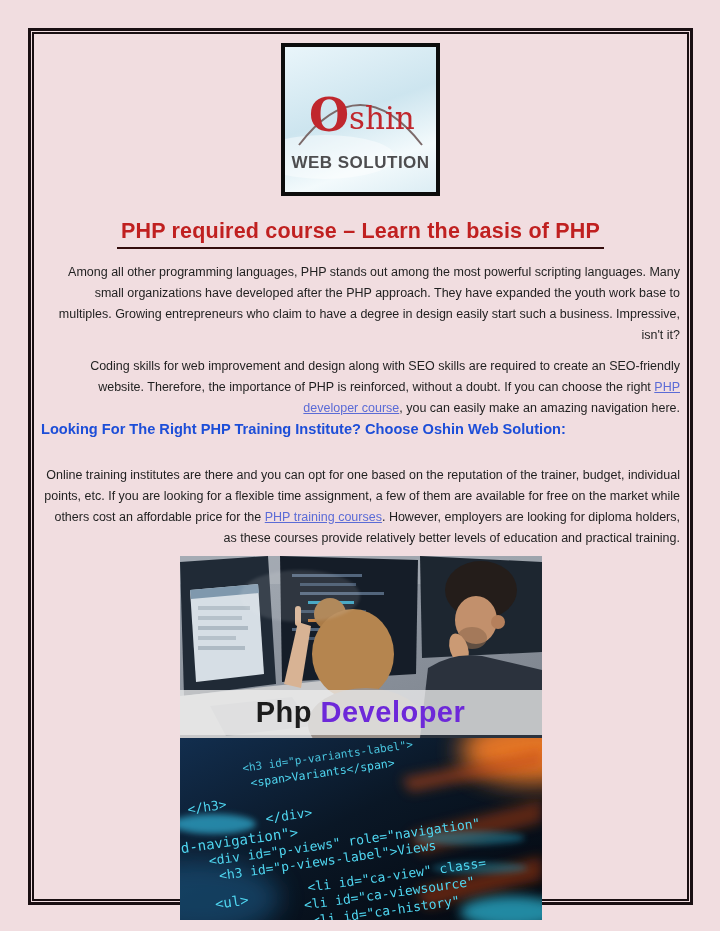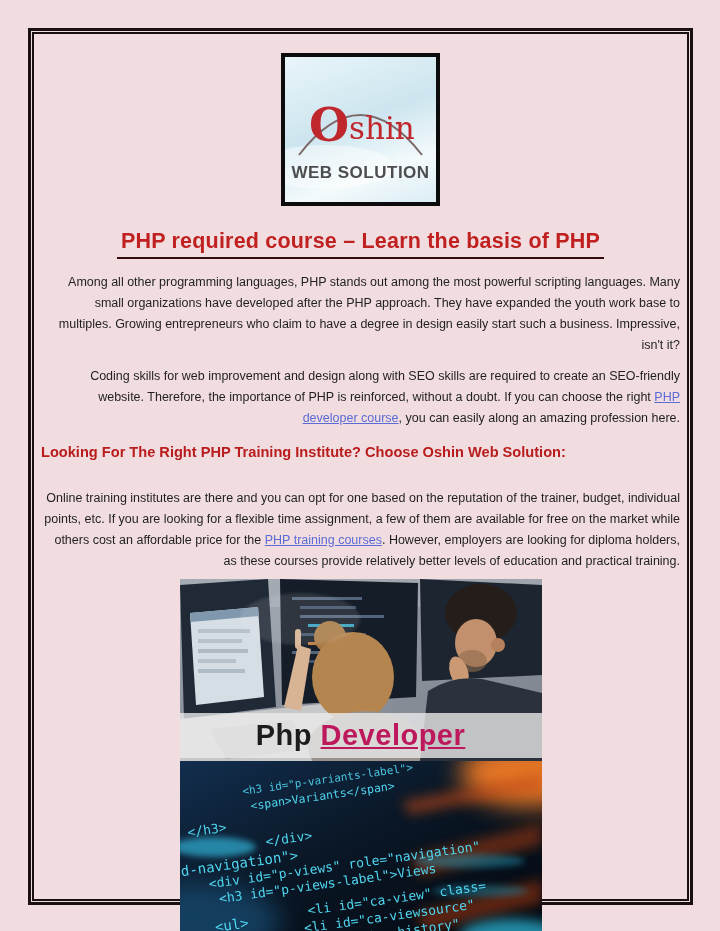--- a/index.html
+++ b/index.html
@@ -17,58 +17,57 @@
     border:3px solid #1a0f12;
   }
   .page-frame-inner {
     position:absolute; inset:1px;
     border:2px solid #1a0f12;
     padding:9px 6px 0 6px;
   }
   
   .logo-box {
     width:159px; height:153px;
-    margin:10px auto;
+    margin:0 auto;
     border:4px solid #0c0c0c;
     background:linear-gradient(160deg,#e9f5fa 0%,#cde5ef 45%,#f3fafc 75%,#dcedf4 100%);
     position:relative; overflow:hidden;
   }
   .logo-box svg { width:100%; height:100%; display:block; }
   
   .doc-title-wrap { text-align:center; margin-top:23px; }
   .doc-title {
     display:inline-block;
     font-size:21.5px; font-weight:bold;
     color:#c02020;
     padding:0 4px 3px 4px;
     border-bottom:2px solid #330c0c;
     letter-spacing:0.2px;
   }
   
   .article { color:#1f1f1f; font-size:12.5px; line-height:21px; padding:0 1px; }
   .article p.body-par { margin-top:13px; text-align:right; }
   .article p.body-par + p.body-par { margin-top:10px; }
   .h2-red {
-    margin-top:13px;
-    color:#b91c1c; font-size:14.6px; font-weight:bold; line-height:20px;
+    color:#1d4ed8; font-size:14.6px; font-weight:bold; line-height:20px;
   }
   .article p.after-h2 { margin-top:26px; }
   a.doc-link { color:#5b6bd6; text-decoration:underline; cursor:pointer; }
   
   .media-stack { width:362px; margin:7px auto 0 auto; }
   .media-photo { width:362px; height:182px; position:relative; overflow:hidden; }
   .media-photo svg { display:block; width:100%; height:100%; }
   .photo-caption {
     position:absolute; left:0; right:0; bottom:3px; height:45px;
     background:rgba(236,236,236,0.78);
     display:flex; align-items:center; justify-content:center;
     font-weight:bold; font-size:29px; letter-spacing:0.5px;
     color:#1c1c1c; white-space:pre;
   }
-  .photo-caption .w-dev { color:#be185d;text-decoration:underline; }
+  .photo-caption .w-dev { color:#6d28d9; }
   .media-code { width:362px; height:182px; overflow:hidden; }
   .media-code svg { display:block; width:100%; height:100%; }
 </style>
 </head>
 <body>
 
 <div class="page-frame">
   <div class="page-frame-inner">
 
     <div class="logo-box">
@@ -80,21 +79,21 @@
       </svg>
     </div>
 
     <div class="doc-title-wrap">
       <span class="doc-title">PHP required course – Learn the basis of PHP</span>
     </div>
 
     <div class="article">
       <p class="body-par">Among all other programming languages, PHP stands out among the most powerful scripting languages. Many small organizations have developed after the PHP approach. They have expanded the youth work base to multiples. Growing entrepreneurs who claim to have a degree in design easily start such a business. Impressive, isn't it?</p>
 
-      <p class="body-par"><span>Coding skills for web improvement and design along with SEO skills are required to create an SEO-friendly website. Therefore, the importance of PHP is reinforced, without a doubt. If you can choose the right </span><a class="doc-link">PHP developer course</a><span>, you can easily along an amazing profession here.</span></p>
+      <p class="body-par"><span>Coding skills for web improvement and design along with SEO skills are required to create an SEO-friendly website. Therefore, the importance of PHP is reinforced, without a doubt. If you can choose the right </span><a class="doc-link">PHP developer course</a><span>, you can easily make an amazing navigation here.</span></p>
 
       <div class="h2-red">Looking For The Right PHP Training Institute? Choose Oshin Web Solution:</div>
 
       <p class="body-par after-h2"><span>Online training institutes are there and you can opt for one based on the reputation of the trainer, budget, individual points, etc. If you are looking for a flexible time assignment, a few of them are available for free on the market while others cost an affordable price for the </span><a class="doc-link">PHP training courses</a><span>. However, employers are looking for diploma holders, as these courses provide relatively better levels of education and practical training.</span></p>
     </div>
 
     <div class="media-stack">
 
       <div class="media-photo">
         <svg viewBox="0 0 362 182">

